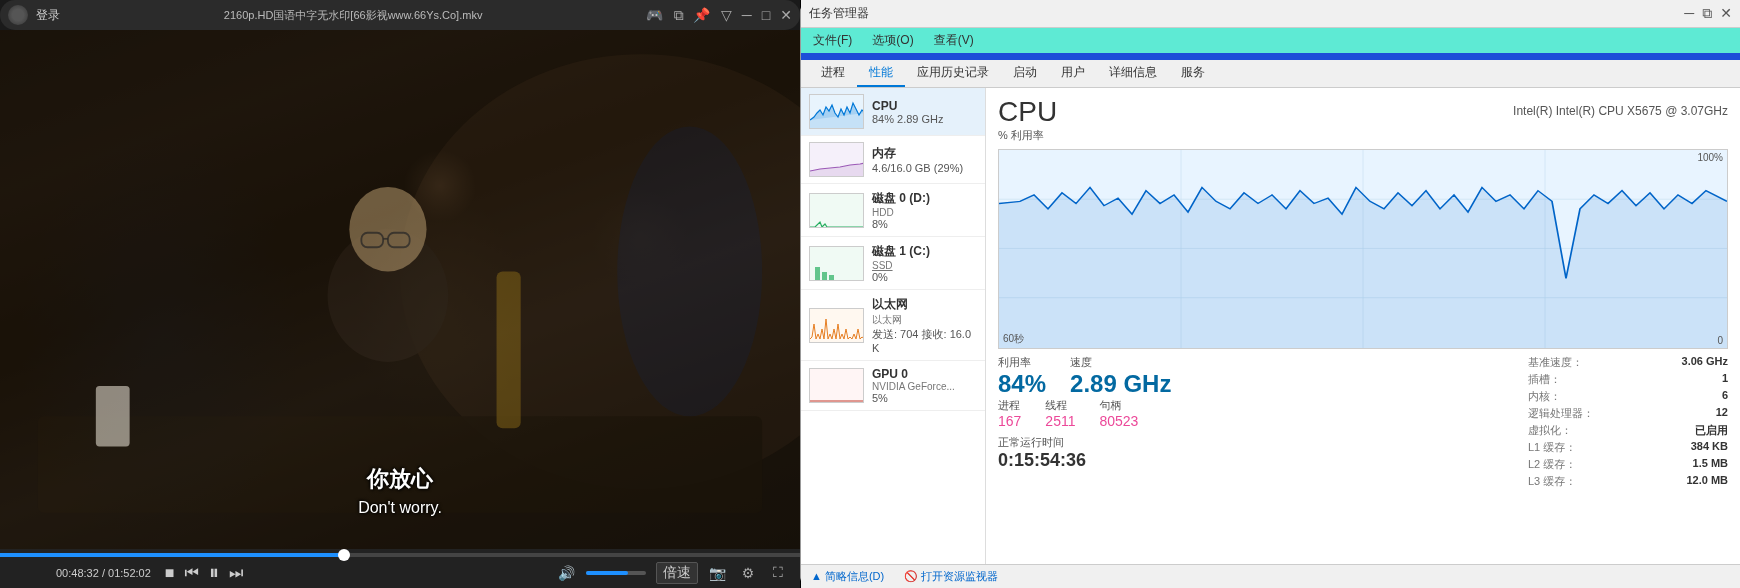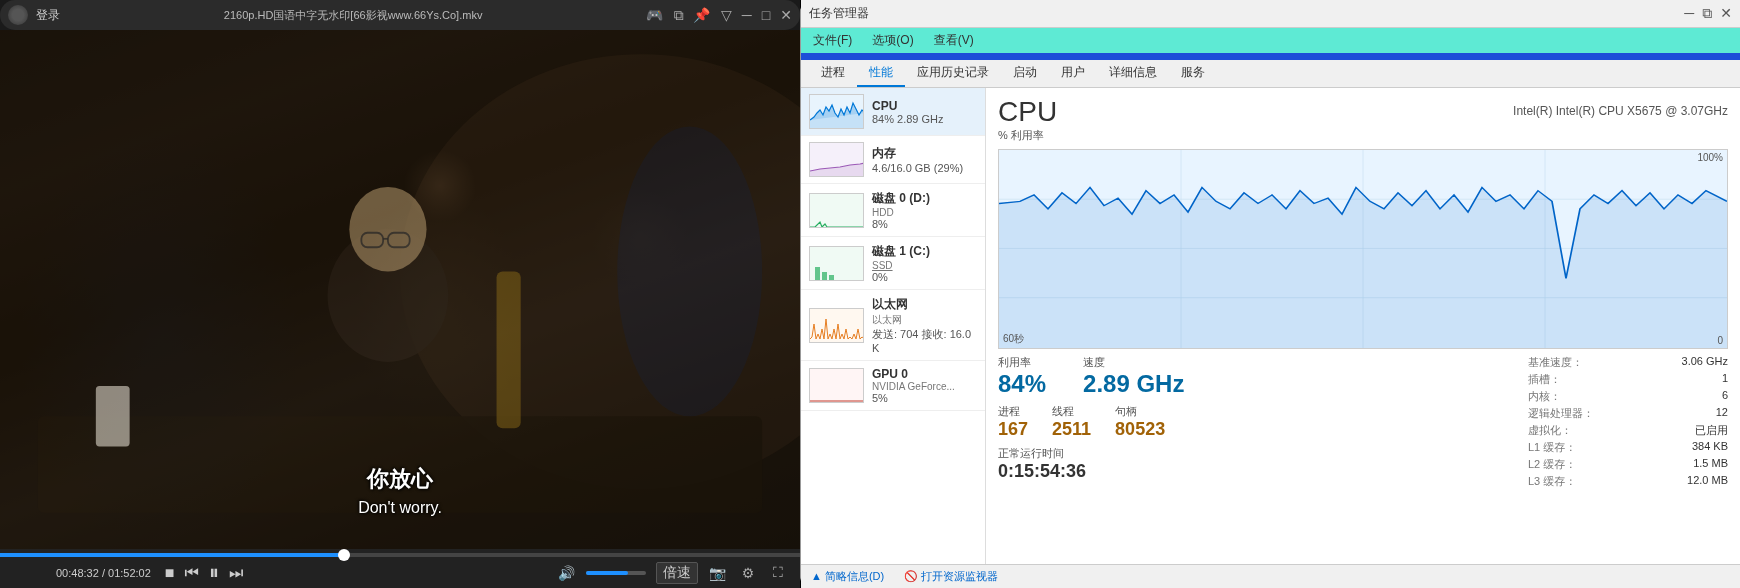--- a/index.html
+++ b/index.html
@@ -387,22 +387,21 @@
     #cpu-chart-time {
       position: absolute;
       bottom: 2px;
       left: 4px;
       font-size: 10px;
       color: #555;
     }
 
     #cpu-stats-row {
       display: flex;
-      gap: 37px;
-      margin-bottom: 6px;
+      gap: 24px;
       align-items: center;
     }
 
     .cpu-stat-block {
       display: flex;
       flex-direction: column;
     }
 
     .cpu-stat-label {
       font-size: 11px;
@@ -425,23 +424,23 @@
       display: flex;
       flex-direction: column;
     }
 
     .cpu-proc-label {
       font-size: 11px;
       color: #555;
     }
 
     .cpu-proc-value {
-      font-size: 18px;
-      font-weight: bold;
-      color: #a16207;
+      font-size: 14px;
+      font-weight: normal;
+      color: #ec4899;
     }
 
     #cpu-runtime-row {
       margin-bottom: 8px;
     }
 
     .cpu-runtime-label {
       font-size: 11px;
       color: #555;
     }
@@ -472,21 +471,21 @@
       justify-content: space-between;
       margin-bottom: 2px;
     }
 
     .spec-label {
       color: #777;
     }
 
     .spec-value {
       color: #333;
-      font-weight: 400;
+      font-weight: 700;
     }
 
     
     #tm-bottombar {
       display: flex;
       align-items: center;
       padding: 4px 10px;
       background: #f0f0f0;
       border-top: 1px solid #ccc;
       font-size: 11px;

